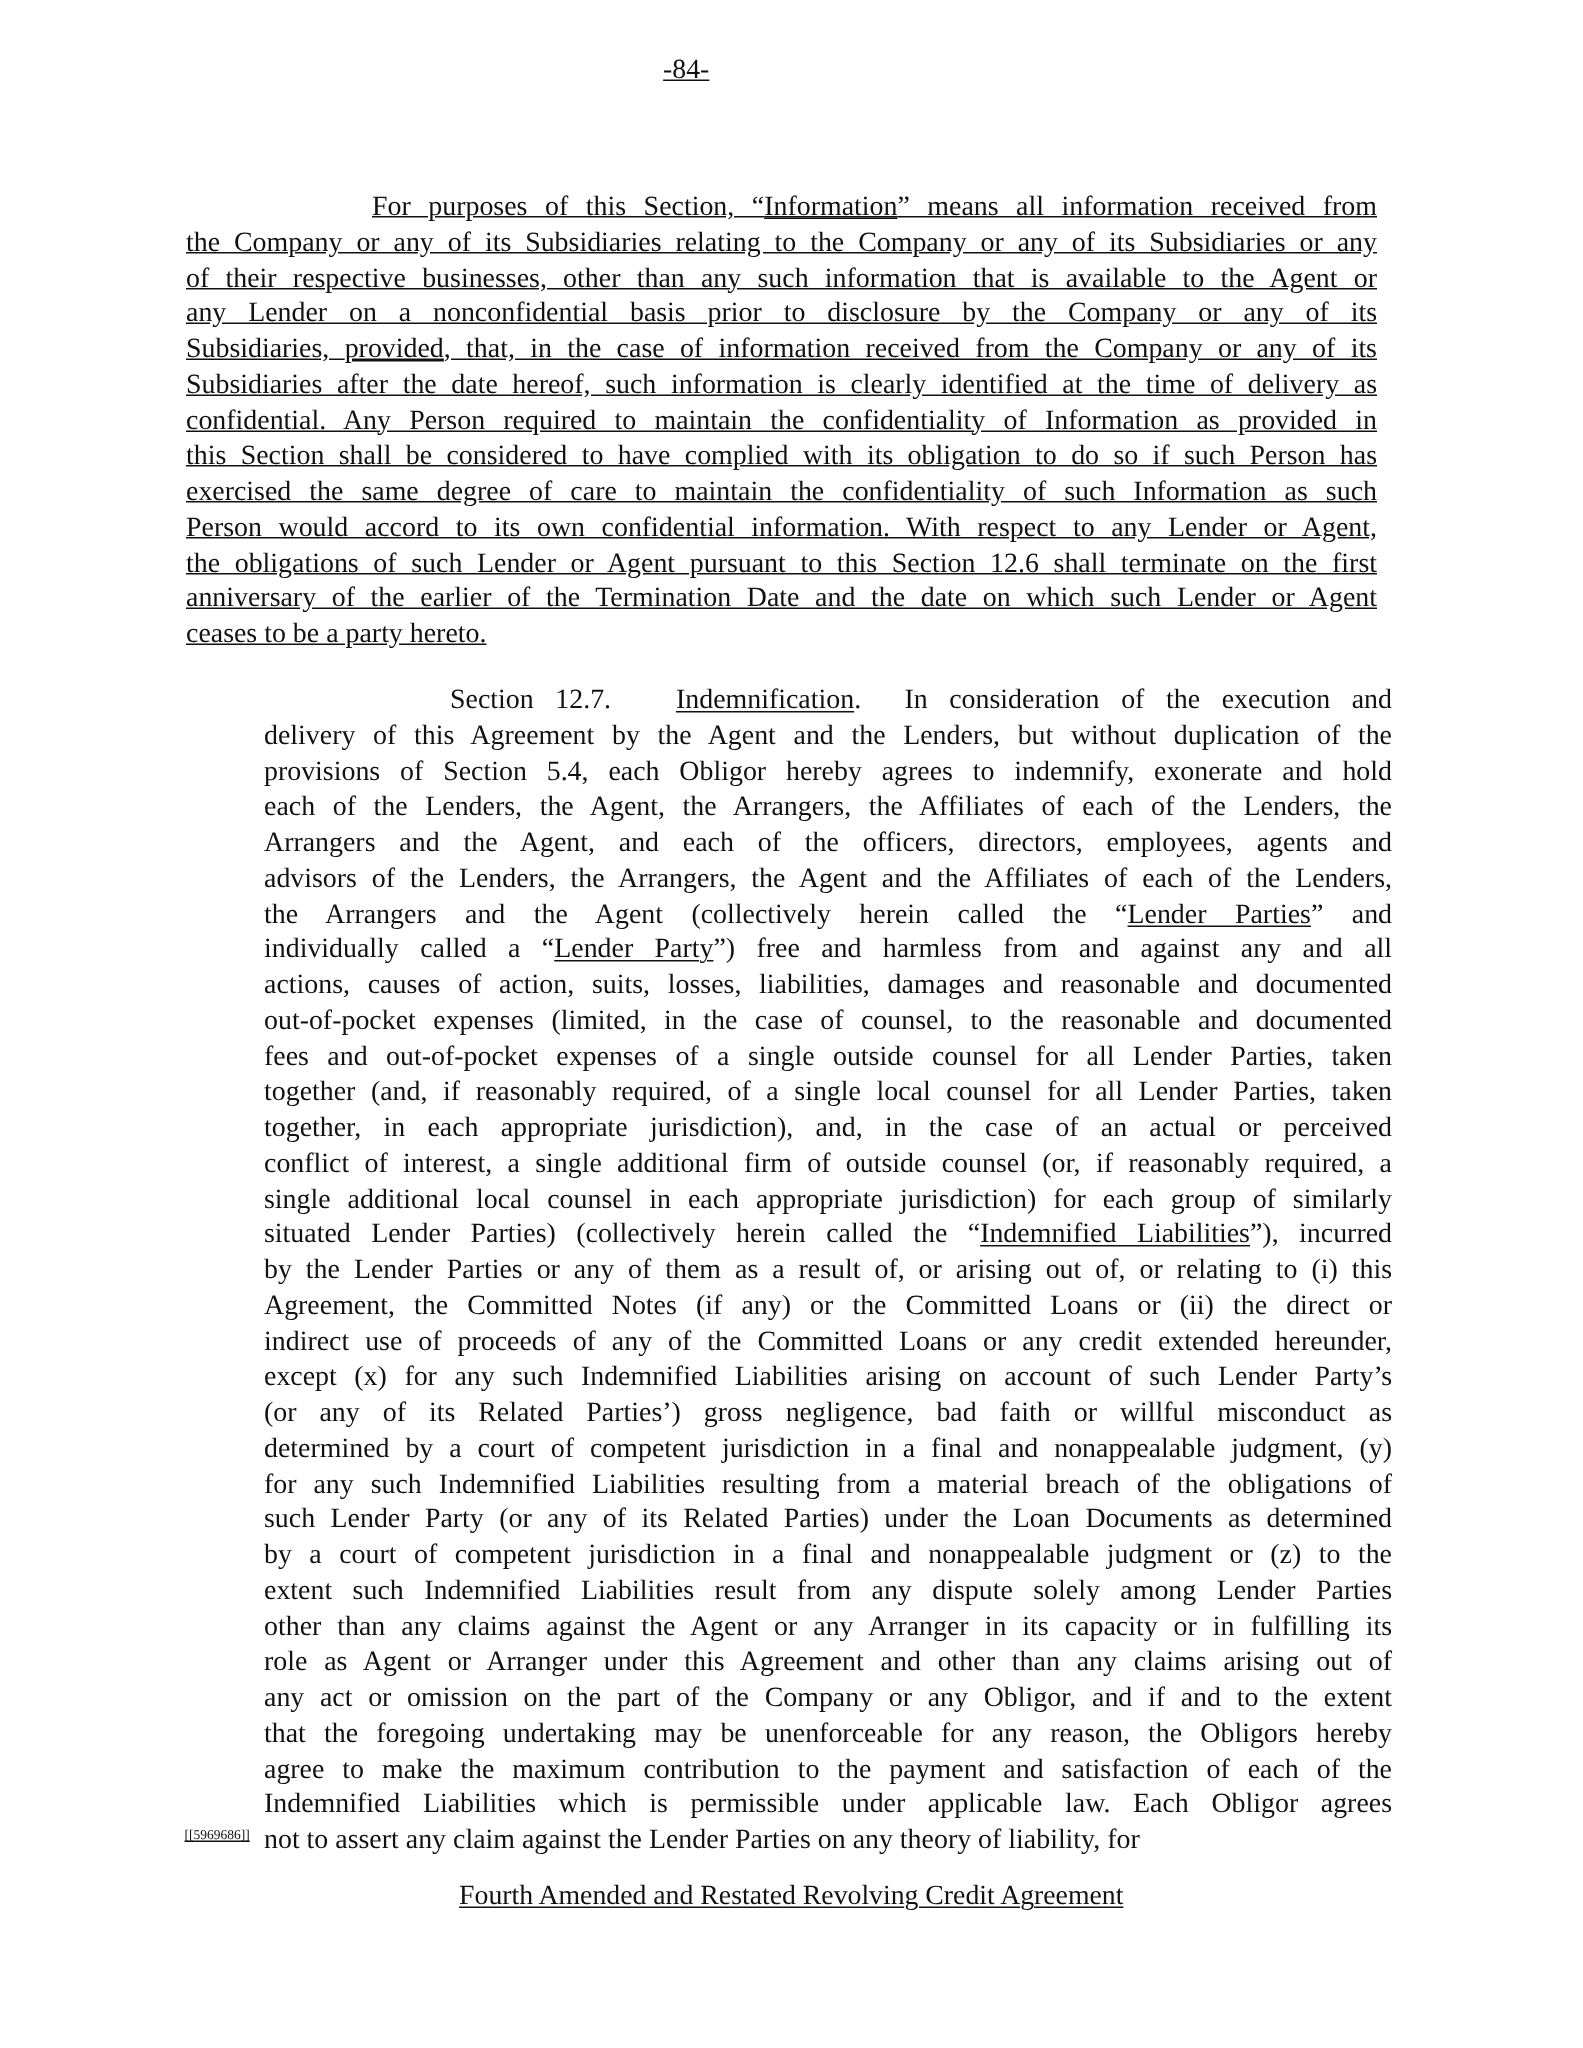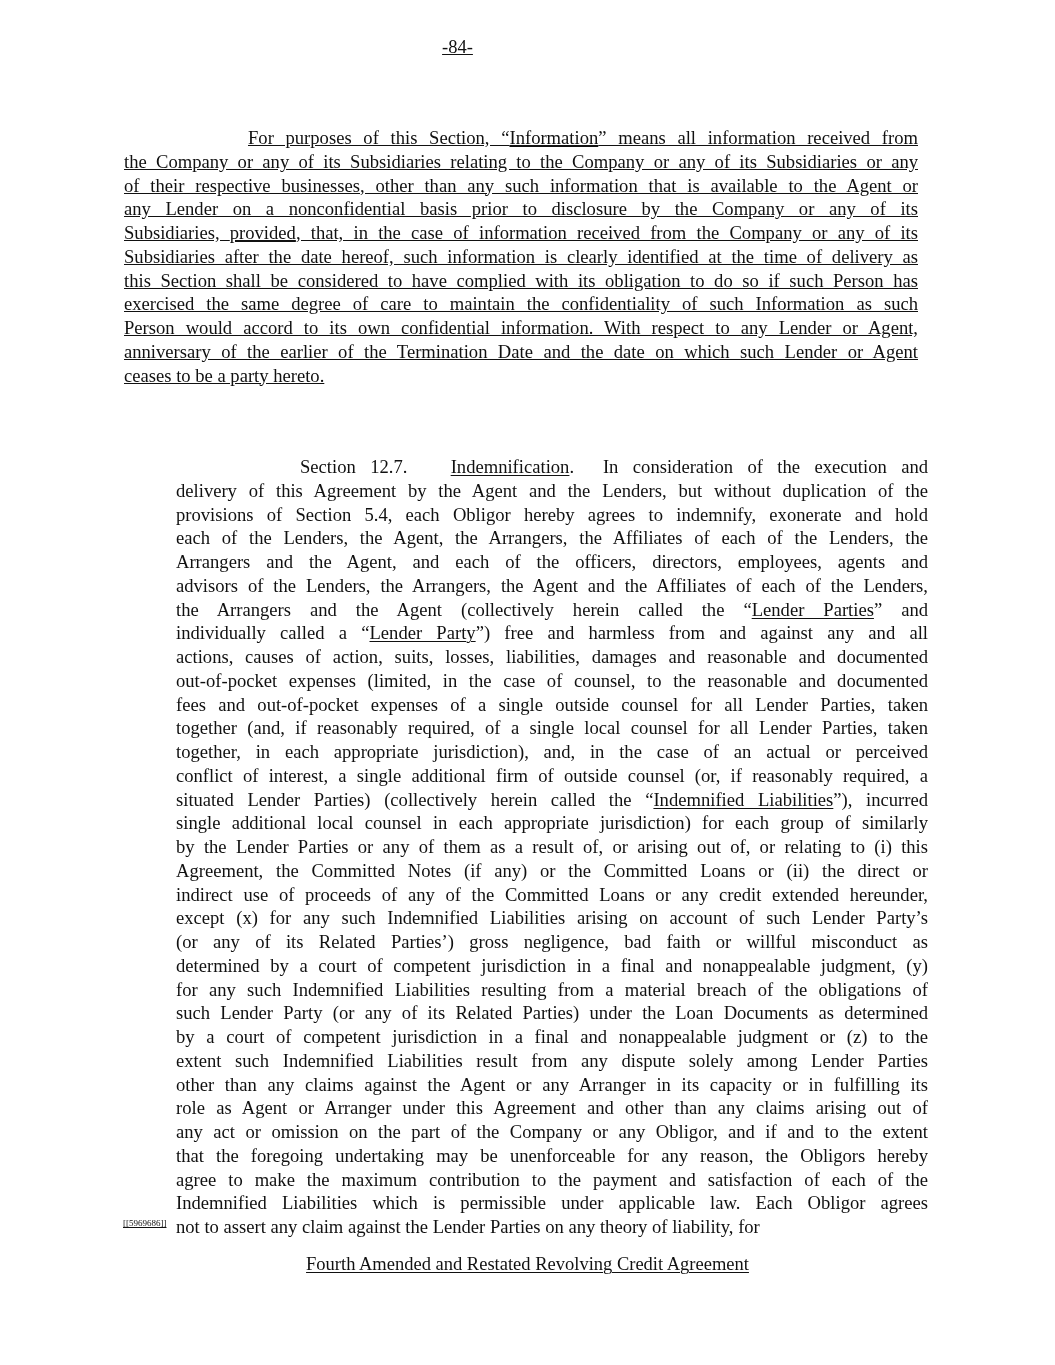--- a/index.html
+++ b/index.html
@@ -38,44 +38,46 @@
 
 <div class="page-number">-84-</div>
 
 <div class="para para1">
   <span class="line indent1"><span>For purposes of this Section, “</span><span class="u">Information</span><span>” means all information received from</span></span>
   <span class="line">the Company or any of its Subsidiaries relating to the Company or any of its Subsidiaries or any</span>
   <span class="line">of their respective businesses, other than any such information that is available to the Agent or</span>
   <span class="line">any Lender on a nonconfidential basis prior to disclosure by the Company or any of its</span>
   <span class="line"><span>Subsidiaries, </span><span class="u">provided</span><span>, that, in the case of information received from the Company or any of its</span></span>
   <span class="line">Subsidiaries after the date hereof, such information is clearly identified at the time of delivery as</span>
+  <span class="line">confidential.  Any Person required to maintain the confidentiality of Information as provided in</span>
   <span class="line">this Section shall be considered to have complied with its obligation to do so if such Person has</span>
   <span class="line">exercised the same degree of care to maintain the confidentiality of such Information as such</span>
   <span class="line">Person would accord to its own confidential information.  With respect to any Lender or Agent,</span>
+  <span class="line">the obligations of such Lender or Agent pursuant to this Section 12.6 shall terminate on the first</span>
   <span class="line">anniversary of the earlier of the Termination Date and the date on which such Lender or Agent</span>
   <span class="line last">ceases to be a party hereto.</span>
 </div>
 
 <div class="para para2">
   <span class="line indent2"><span>Section 12.7.</span>&nbsp;&nbsp; <span class="u">Indemnification</span>.&nbsp; <span>In consideration of the execution and</span></span>
   <span class="line">delivery of this Agreement by the Agent and the Lenders, but without duplication of the</span>
   <span class="line">provisions of Section 5.4, each Obligor hereby agrees to indemnify, exonerate and hold</span>
   <span class="line">each of the Lenders, the Agent, the Arrangers, the Affiliates of each of the Lenders, the</span>
   <span class="line">Arrangers and the Agent, and each of the officers, directors, employees, agents and</span>
   <span class="line">advisors of the Lenders, the Arrangers, the Agent and the Affiliates of each of the Lenders,</span>
   <span class="line"><span>the Arrangers and the Agent (collectively herein called the “</span><span class="u">Lender Parties</span><span>” and</span></span>
   <span class="line"><span>individually called a “</span><span class="u">Lender Party</span><span>”) free and harmless from and against any and all</span></span>
   <span class="line">actions, causes of action, suits, losses, liabilities, damages and reasonable and documented</span>
   <span class="line">out-of-pocket expenses (limited, in the case of counsel, to the reasonable and documented</span>
   <span class="line">fees and out-of-pocket expenses of a single outside counsel for all Lender Parties, taken</span>
   <span class="line">together (and, if reasonably required, of a single local counsel for all Lender Parties, taken</span>
   <span class="line">together, in each appropriate jurisdiction), and, in the case of an actual or perceived</span>
   <span class="line">conflict of interest, a single additional firm of outside counsel (or, if reasonably required, a</span>
+  <span class="line">single additional local counsel in each appropriate jurisdiction) for each group of similarly</span>
   <span class="line"><span>situated Lender Parties) (collectively herein called the “</span><span class="u">Indemnified Liabilities</span><span>”), incurred</span></span>
-  <span class="line">single additional local counsel in each appropriate jurisdiction) for each group of similarly</span>
   <span class="line">by the Lender Parties or any of them as a result of, or arising out of, or relating to (i) this</span>
   <span class="line">Agreement, the Committed Notes (if any) or the Committed Loans or (ii) the direct or</span>
   <span class="line">indirect use of proceeds of any of the Committed Loans or any credit extended hereunder,</span>
   <span class="line">except (x) for any such Indemnified Liabilities arising on account of such Lender Party’s</span>
   <span class="line">(or any of its Related Parties’) gross negligence, bad faith or willful misconduct as</span>
   <span class="line">determined by a court of competent jurisdiction in a final and nonappealable judgment, (y)</span>
   <span class="line">for any such Indemnified Liabilities resulting from a material breach of the obligations of</span>
   <span class="line">such Lender Party (or any of its Related Parties) under the Loan Documents as determined</span>
   <span class="line">by a court of competent jurisdiction in a final and nonappealable judgment or (z) to the</span>
   <span class="line">extent such Indemnified Liabilities result from any dispute solely among Lender Parties</span>

